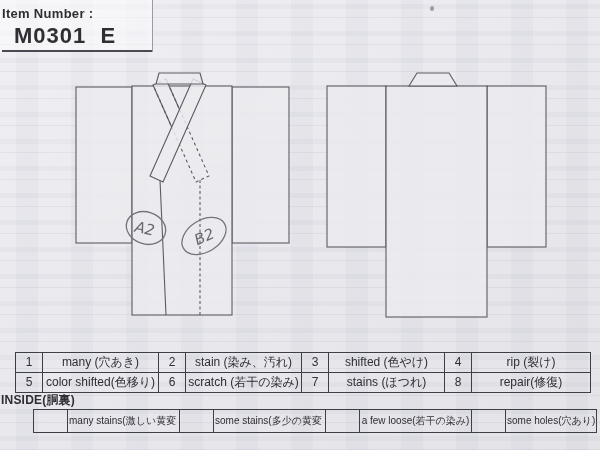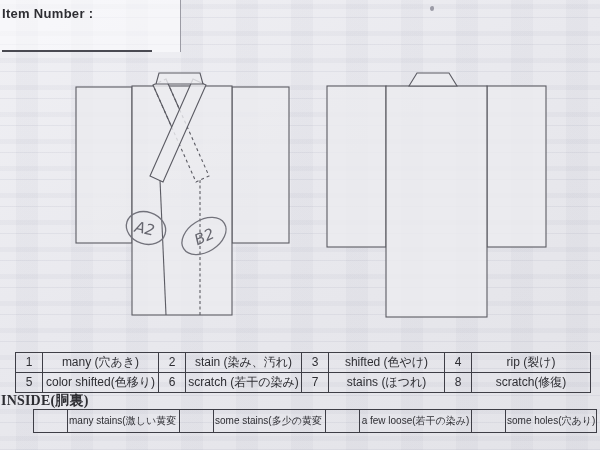--- a/index.html
+++ b/index.html
@@ -12,59 +12,59 @@
   .bleed{
     position:absolute;inset:0;pointer-events:none;
     background-image:
       repeating-linear-gradient(0deg, rgba(122,125,150,0.10) 0 1px, transparent 1px 27px),
       repeating-linear-gradient(0deg, transparent 0 9px, rgba(122,125,150,0.055) 9px 14px, transparent 14px 27px),
       repeating-linear-gradient(90deg, transparent 0 16px, rgba(122,125,150,0.05) 16px 38px, transparent 38px 55px);
   }
   .label-area{
     position:absolute;left:0;top:0;width:153px;height:52px;
     background:rgba(253,253,255,0.55);
-    padding-left:28px;
   }
   .label-edge{position:absolute;right:0;top:0;width:1px;height:52px;background:#9b9ba4;}
   .label-underline{position:absolute;left:2px;bottom:0;width:150px;height:2px;background:#4a4a52;}
   .item-caption{position:absolute;left:2px;top:6px;font-size:13px;font-weight:700;letter-spacing:.3px;}
   .item-value{position:absolute;left:14px;top:23px;font-size:22px;font-weight:700;letter-spacing:1px;white-space:pre;}
   .speck{position:absolute;left:430px;top:6px;width:4px;height:5px;background:#9b9ba6;border-radius:60% 40% 55% 45%;}
 
   svg.diagram{position:absolute;left:0;top:0;}
   .mark-text{font-family:"DejaVu Sans",sans-serif;font-style:italic;font-size:15px;fill:#66666f;}
 
   table.defect{
     position:absolute;left:15px;top:352px;width:575px;
     border-collapse:collapse;table-layout:fixed;
   }
   table.defect td{
     border:1.4px solid #3e3e46;height:19px;padding:0 1px;
     text-align:center;font-size:12px;line-height:1.05;
     white-space:nowrap;overflow:hidden;
   }
-  .inside-title{position:absolute;left:1px;top:392px;font-size:14px;font-weight:700;letter-spacing:.2px;font-family:Liberation Serif, serif;}
+  .inside-title{position:absolute;left:1px;top:392px;font-size:12px;font-weight:700;letter-spacing:.2px;}
   table.inside{
     position:absolute;left:33px;top:409px;width:563px;
     border-collapse:collapse;table-layout:fixed;
   }
   table.inside td{
     border:1.3px solid #3e3e46;height:22px;padding:0 1px;
     text-align:center;font-size:10px;line-height:1.05;
     white-space:nowrap;overflow:hidden;
   }
 </style>
 </head>
 <body>
 
 <div class="paper">
   <div class="bleed"></div>
 
   <div class="label-area">
     <div class="item-caption">Item Number :</div>
+    <div class="item-value">M0301  E</div>
     <div class="label-underline"></div>
     <div class="label-edge"></div>
   </div>
   <div class="speck"></div>
 
   <svg class="diagram" width="600" height="450" viewBox="0 0 600 450">
 
     <g stroke="#5b5b63" stroke-width="1.1" fill="#ebebef" fill-opacity="0.82">
       <rect x="76" y="87" width="56" height="156"></rect>
       <rect x="232" y="87" width="57" height="156"></rect>
@@ -121,21 +121,21 @@
       <td>rip (裂け)</td>
     </tr>
     <tr>
       <td>5</td>
       <td>color shifted(色移り)</td>
       <td>6</td>
       <td>scratch (若干の染み)</td>
       <td>7</td>
       <td>stains (ほつれ)</td>
       <td>8</td>
-      <td>scratch(修復)</td>
+      <td>repair(修復)</td>
     </tr>
   </tbody>
     </table>
 
   <div class="inside-title">INSIDE(胴裏)</div>
 
   <table class="inside">
     <colgroup>
       <col style="width:34px">
         <col style="width:112px">

